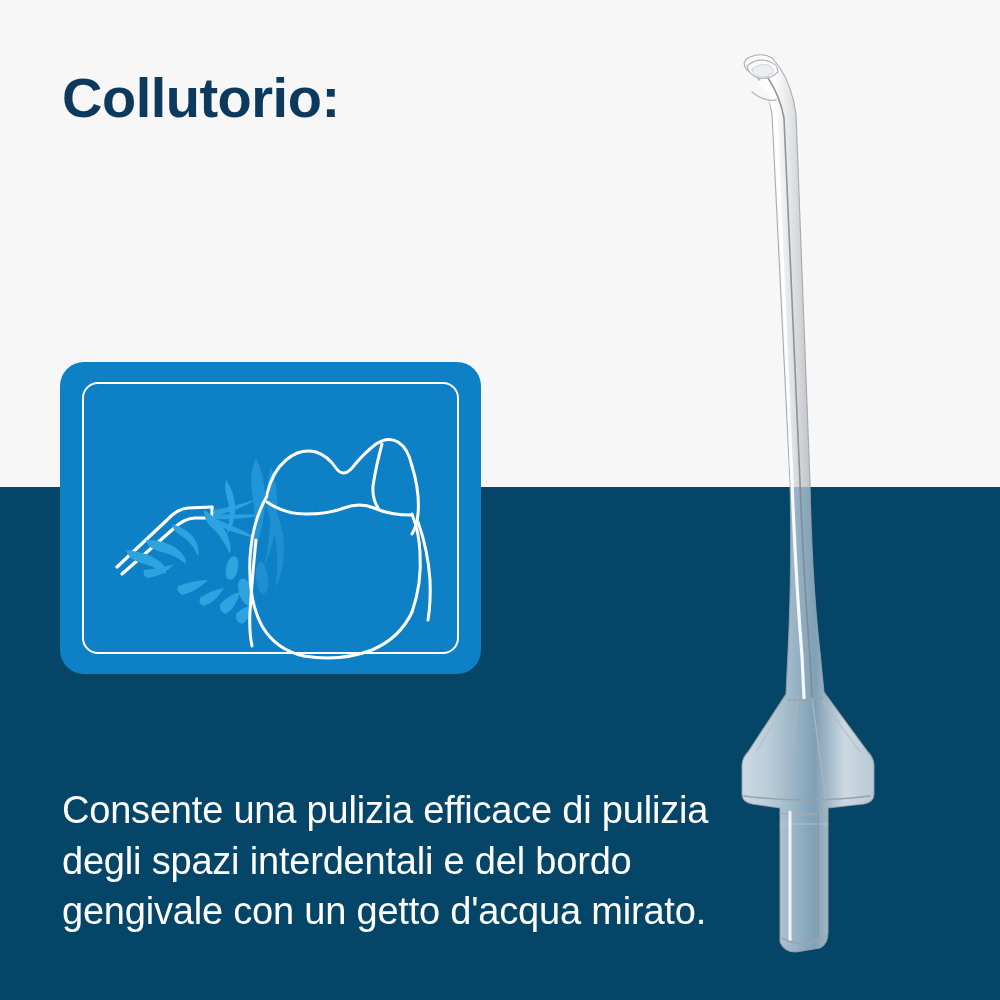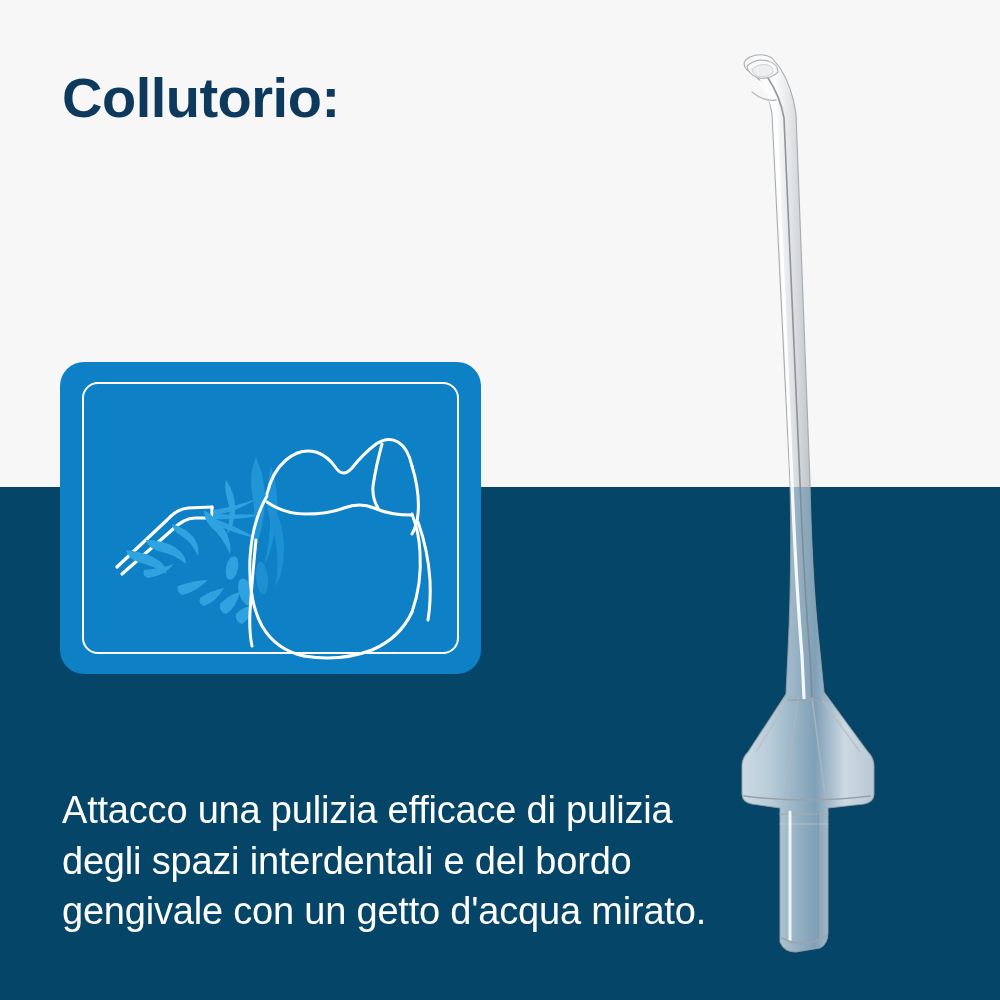--- a/index.html
+++ b/index.html
@@ -178,21 +178,21 @@
         <path d="M352,250 Q362,222 360,190 Q359,170 352,152"></path>
 
         <path d="M196,178 Q192,218 190,250 Q189,270 192,284"></path>
 
         <path d="M358,160 Q368,188 370,218 Q371,240 368,258"></path>
       </g>
     </svg>
     <div class="illus-inner-border"></div>
   </div>
 
-  <p class="body-copy">Attacco una pulizia efficace di pulizia degli spazi interdentali e del bordo gengivale con un getto d'acqua mirato.</p>
+  <p class="body-copy">Consente una pulizia efficace di pulizia degli spazi interdentali e del bordo gengivale con un getto d'acqua mirato.</p>
 
   <svg class="product" viewBox="0 0 230 960">
     <defs>
       <linearGradient id="plasticTop" x1="0" y1="0" x2="1" y2="0">
         <stop offset="0%" stop-color="#d3d6d9"></stop>
         <stop offset="14%" stop-color="#f2f3f4"></stop>
         <stop offset="32%" stop-color="#ffffff"></stop>
         <stop offset="50%" stop-color="#b9bdc1"></stop>
         <stop offset="62%" stop-color="#f6f7f8"></stop>
         <stop offset="82%" stop-color="#e3e5e7"></stop>

